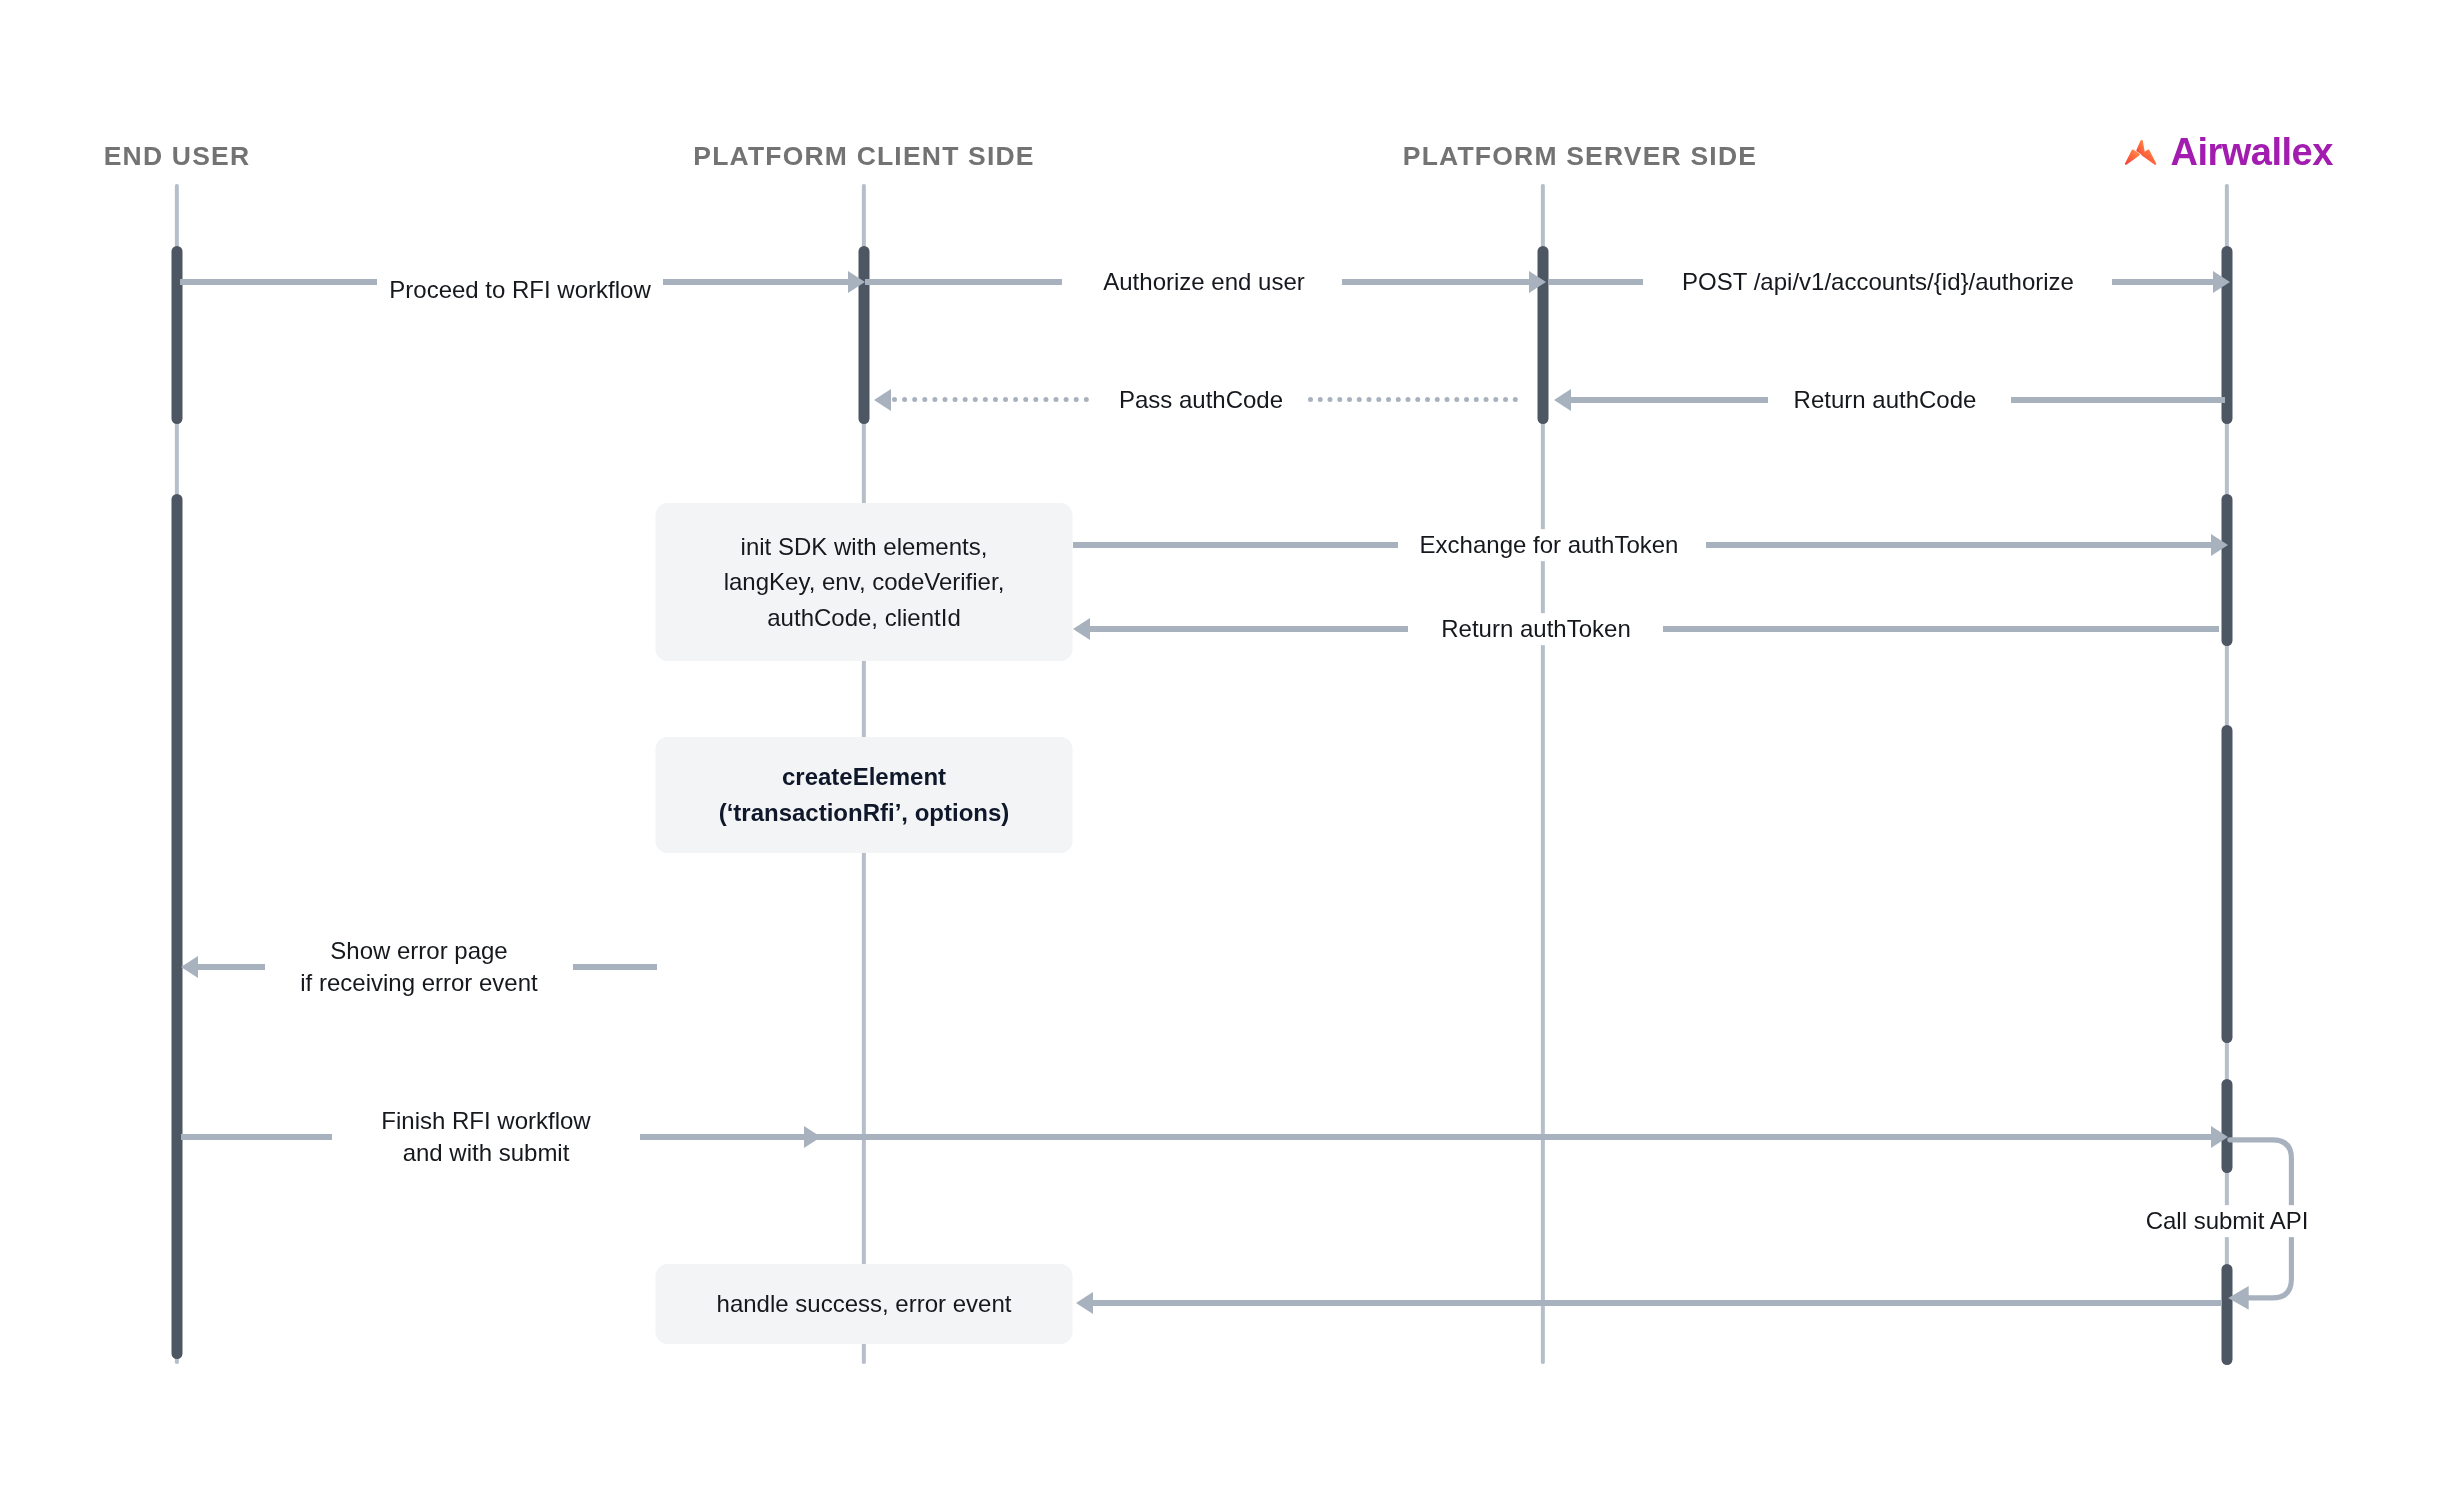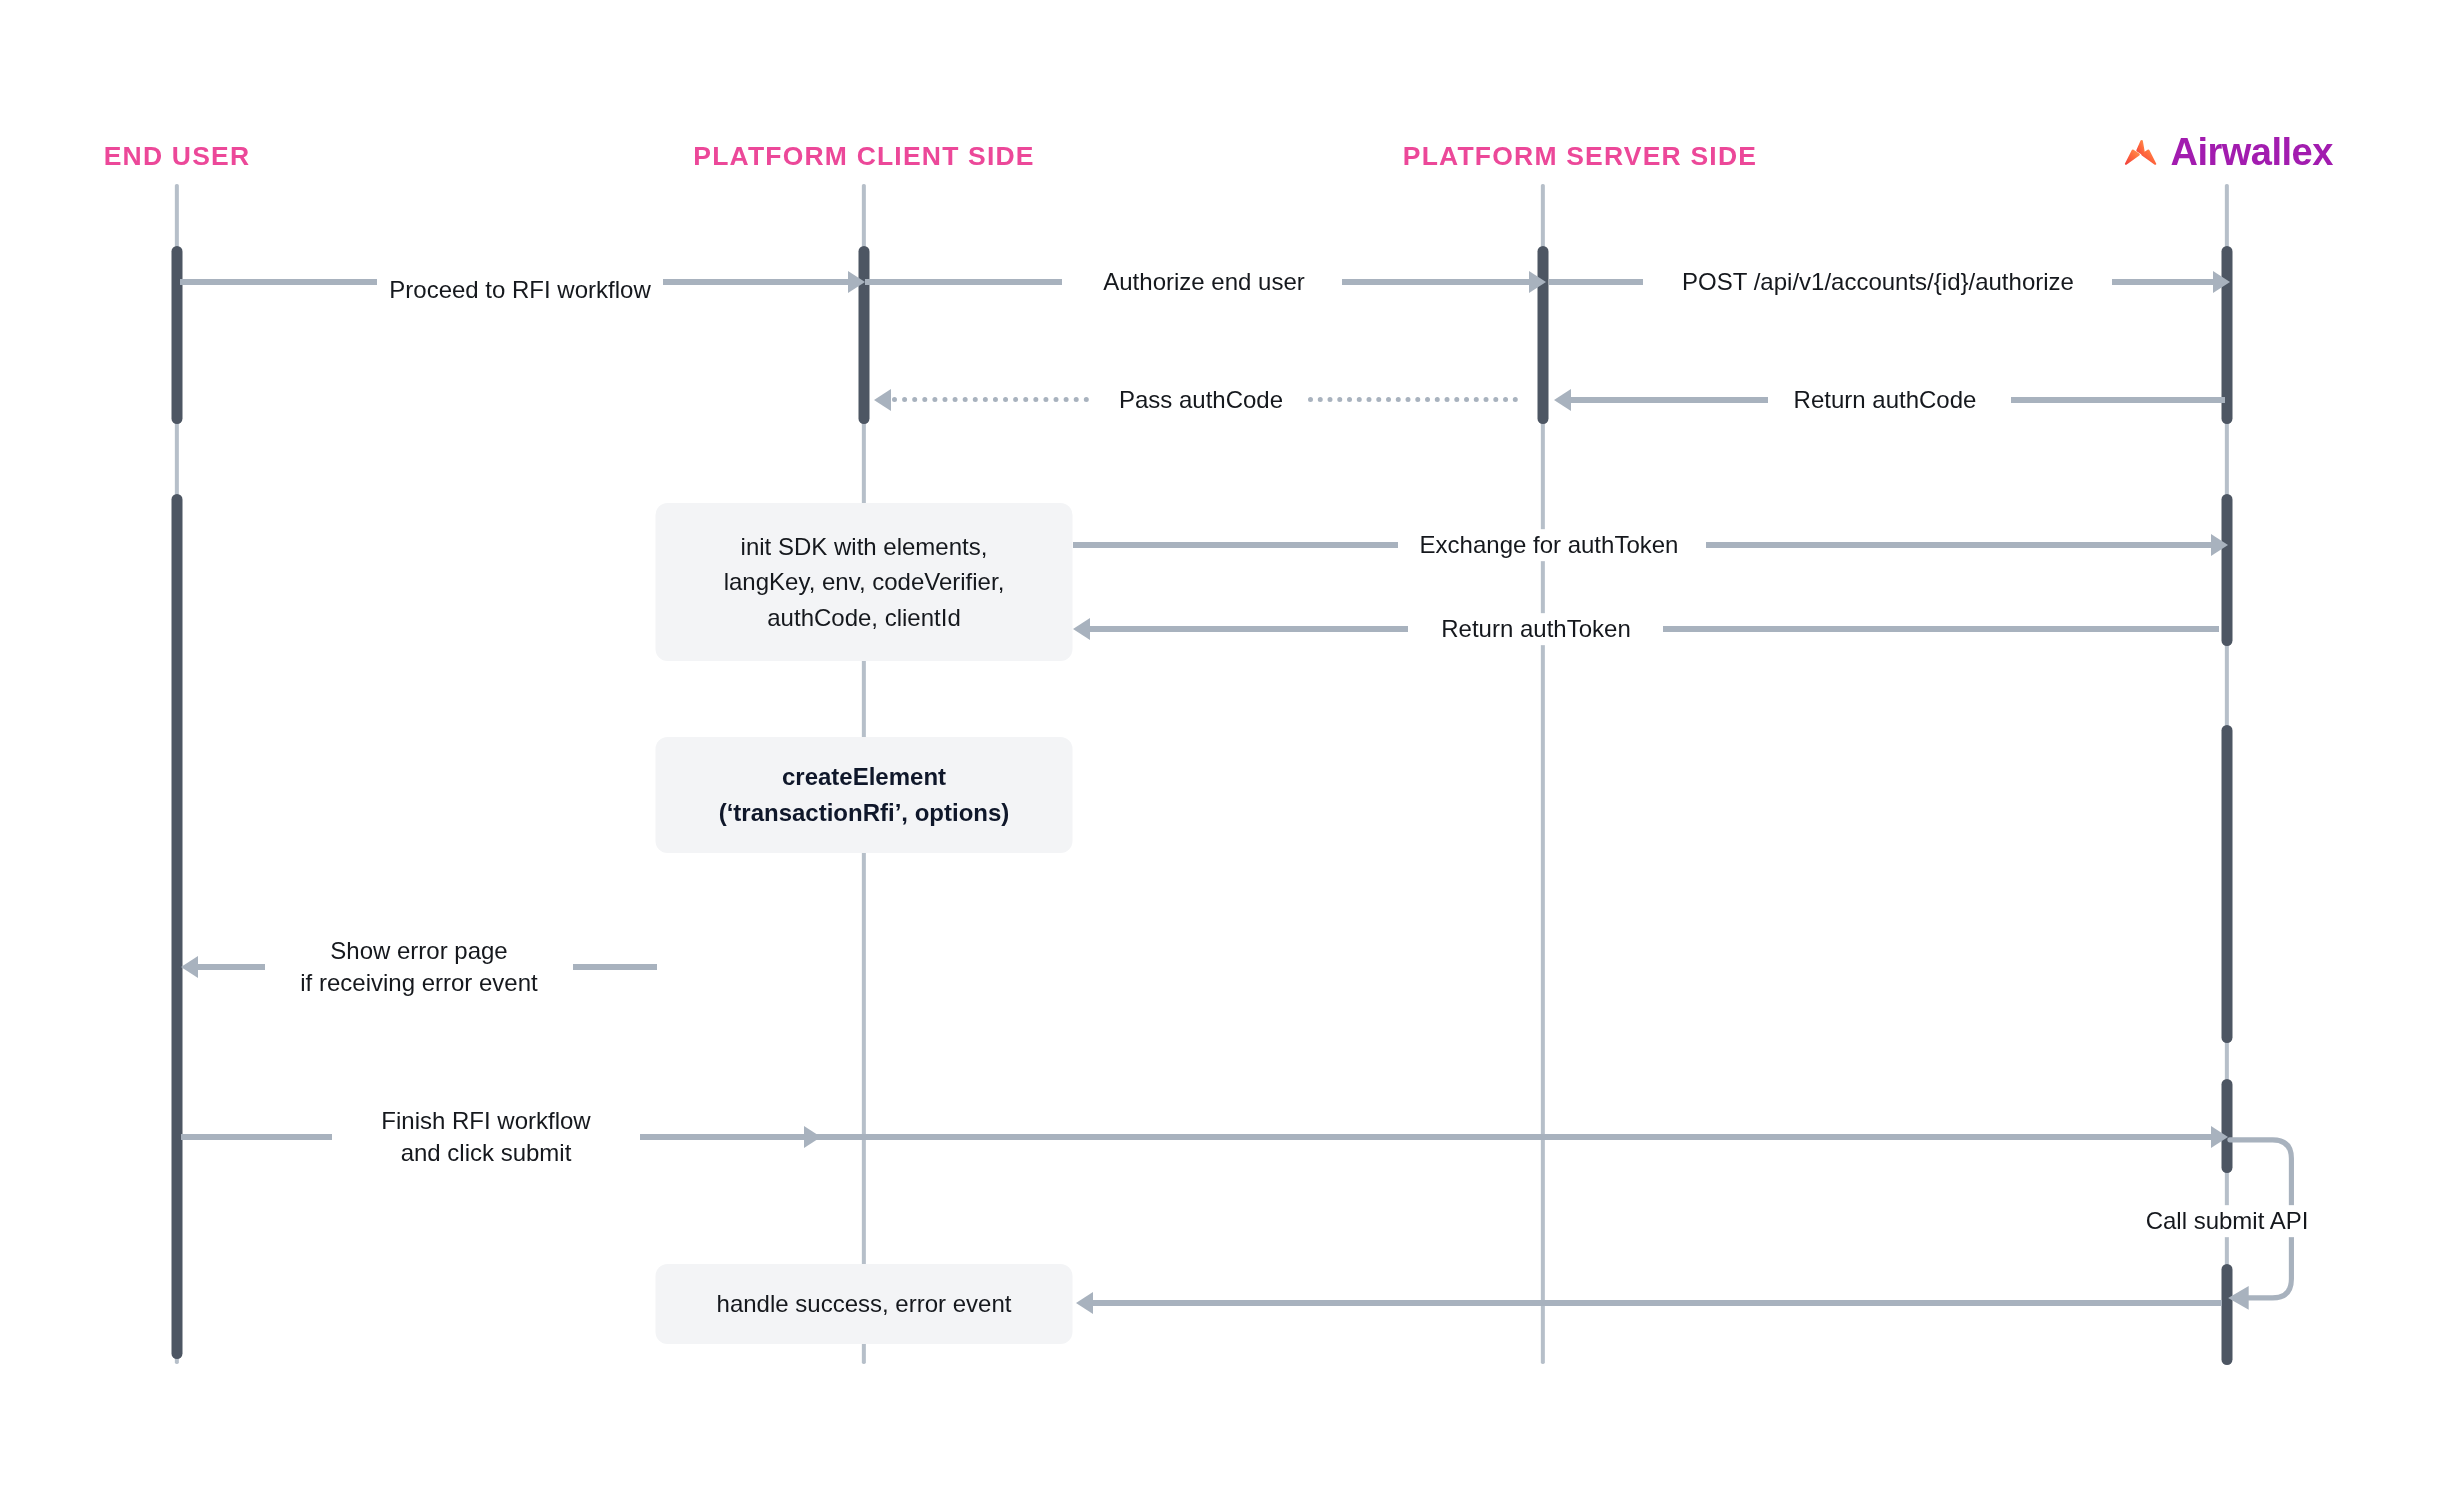--- a/index.html
+++ b/index.html
@@ -9,21 +9,21 @@
     overflow:hidden;position:relative;
   }
   #stage{position:absolute;inset:0;}
 
   
   .col-title{
     position:absolute;
     font-size:26.5px;
     font-weight:700;
     letter-spacing:1.2px;
-    color:#ec4899;
+    color:#737373;
     white-space:nowrap;
     transform:translateX(-50%);
     top:141px;
   }
 
   
   .logo-wrap{
     position:absolute;top:133px;
     transform:translateX(-50%);
     display:flex;align-items:center;gap:10.3px;white-space:nowrap;
@@ -198,21 +198,21 @@
     </div>
   </div>
 
   <div class="msg" style="left:0;top:1137px;width:2462px;">
     <div class="seg" style="left:181px;width:325px;"></div>
     <div class="seg" style="left:626px;width:1587px;"></div>
     <div class="head right" style="left:804px;"></div>
     <div class="head right" style="left:2211px;"></div>
     <div class="msg-label two-line" style="left:486px;top:0;width:291px;">
       <div>Finish RFI workflow</div>
-      <div>and click submit</div>
+      <div>and with submit</div>
     </div>
   </div>
 
   <div class="selfloop" style="left:2223px;top:1127px;width:171px;height:188px;">
     <svg width="171" height="188" viewBox="0 0 200 220">
       <path d="M8 15 H58 Q80 15 80 37 V178 Q80 200 58 200 H28" fill="none" stroke="#a8b2be" stroke-width="6" stroke-linecap="round"></path>
       <path d="M30 186 L30 214 L6 200 Z" fill="#a8b2be"></path>
     </svg>
   </div>
   <div class="msg-label" style="position:absolute;left:2227px;top:1221px;">Call submit API</div>

